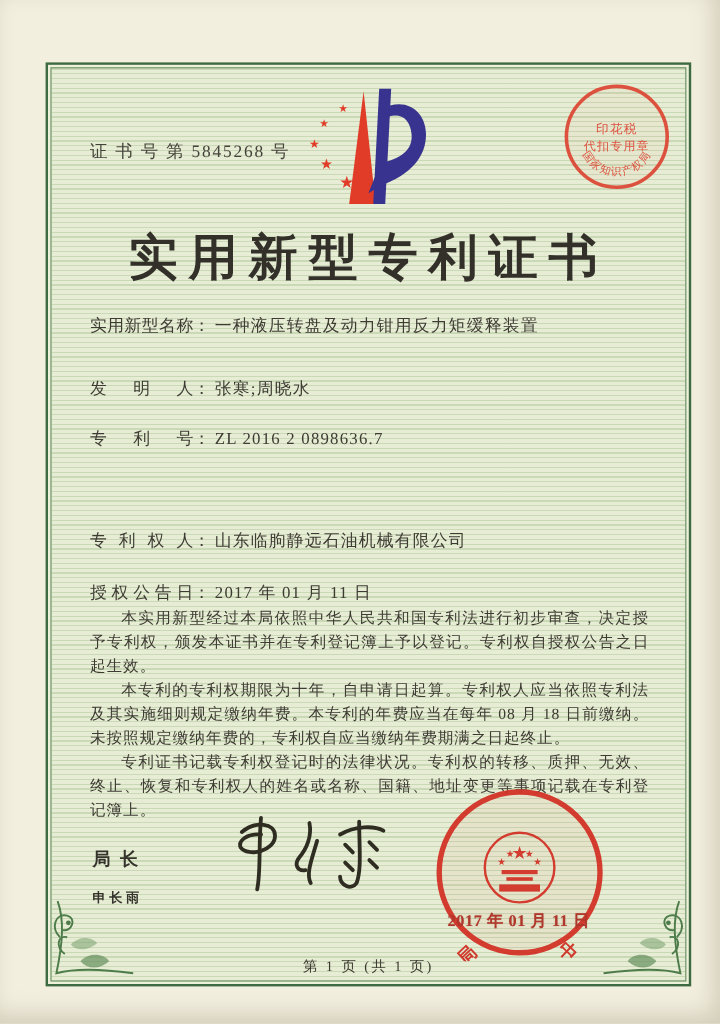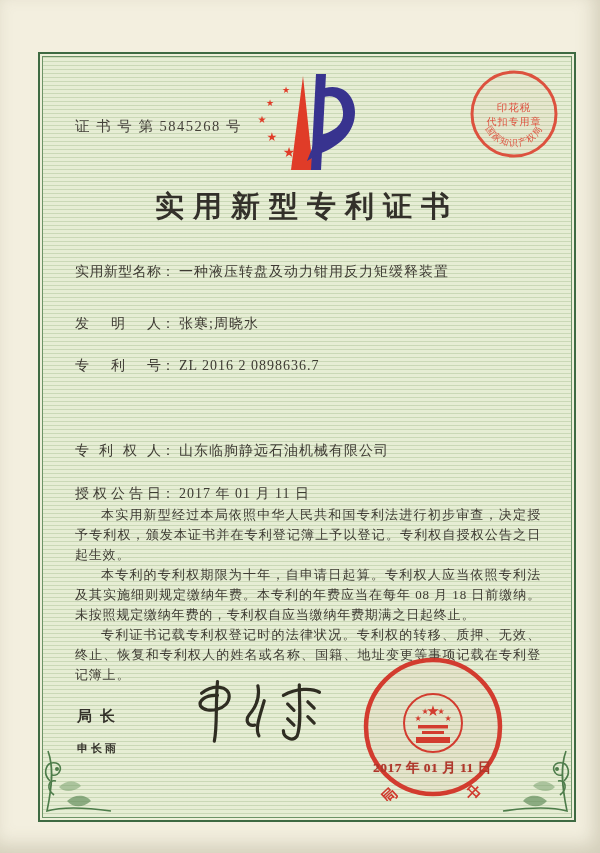--- a/index.html
+++ b/index.html
@@ -7,21 +7,21 @@
         font-family:"Liberation Serif","DejaVu Serif",serif;box-shadow:inset -6px -8px 18px rgba(120,110,80,.25);}
   .frame-outer{position:absolute;left:38px;top:52px;width:530px;height:762px;
         border:2px solid #3e6a42;padding:2px;box-sizing:content-box;background:#eef0da;}
   .frame-inner{position:relative;width:100%;height:100%;box-sizing:border-box;
         border:1px solid #6d9367;background-color:#e6edd4;
         background-image:repeating-linear-gradient(to bottom,rgba(128,163,103,.28) 0px,rgba(128,163,103,.28) 1px,transparent 1px,transparent 4px);}
   .cert-no{position:absolute;left:32px;top:60px;font-size:14.5px;letter-spacing:1.5px;color:#45423a;}
   .logo{position:absolute;left:206px;top:16px;width:110px;height:100px;}
   .tax-seal{position:absolute;left:424px;top:10px;width:94px;height:94px;opacity:.92;}
   .title{position:absolute;left:0;top:130px;width:100%;text-align:center;
-        font-size:29px;font-weight:600;letter-spacing:9px;color:#33302a;}
+        font-size:41px;font-weight:600;letter-spacing:9px;color:#33302a;}
   .field{position:absolute;left:32px;width:475px;font-size:14px;color:#3e3b33;white-space:nowrap;}
   .field .lbl{display:inline-block;width:86px;text-align:justify;text-align-last:justify;}
   .field .val{letter-spacing:1px;margin-left:4px;}
   .f0{top:206px}.f1{top:258px}.f2{top:300px}.f3{top:341px}.f4{top:385px}.f5{top:428px}
   .paras{position:absolute;left:32px;top:448px;width:466px;color:#3e3b33;}
   .paras p{margin:0;font-size:13px;line-height:20px;letter-spacing:.8px;text-indent:2em;text-align:justify;}
   .signer-title{position:absolute;left:34px;top:650px;font-size:15px;font-weight:600;letter-spacing:8px;color:#35332b;}
   .signer-name{position:absolute;left:34px;top:684px;font-size:11px;font-weight:600;letter-spacing:3px;color:#35332b;}
   .signature{position:absolute;left:142px;top:614px;width:150px;height:85px;}
   .main-seal{position:absolute;left:316px;top:596px;width:148px;height:148px;opacity:.95;}
@@ -124,20 +124,21 @@
           <text x="82" y="61" font-size="8" fill="#d23327" text-anchor="middle">★</text>
           <text x="89" y="68" font-size="8" fill="#d23327" text-anchor="middle">★</text>
           <rect x="59" y="72" width="30" height="3.5" fill="#d23327"></rect>
           <rect x="63" y="78" width="22" height="3" fill="#d23327"></rect>
           <rect x="57" y="84" width="34" height="6" fill="#d23327"></rect>
         </g>
       </svg>
 
       <div class="seal-date">2017 年 01 月 11 日</div>
 
+      <div class="footer">第 1 页 (共 1 页)</div>
 
       <svg class="flourish bl" viewBox="0 0 72 92">
         <g fill="none" stroke="#4d7c4a" stroke-width="1.6">
           <path d="M5 28 C11 44 9 64 4 88 C22 83 46 85 68 88"></path>
           <path d="M7 58 C-1 50 3 38 13 40 C21 42 17 54 9 52"></path>
           <path d="M11 72 C3 66 5 56 13 58"></path>
           <path d="M24 78 C32 70 44 72 48 78 C40 85 30 85 24 78 Z" fill="#5b8755" opacity="0.65" stroke="none"></path>
           <path d="M16 64 C24 56 34 58 38 63 C31 69 21 70 16 64 Z" fill="#6f9a66" opacity="0.5" stroke="none"></path>
         </g>
         <circle cx="14" cy="46" r="2" fill="#4d7c4a"></circle>

